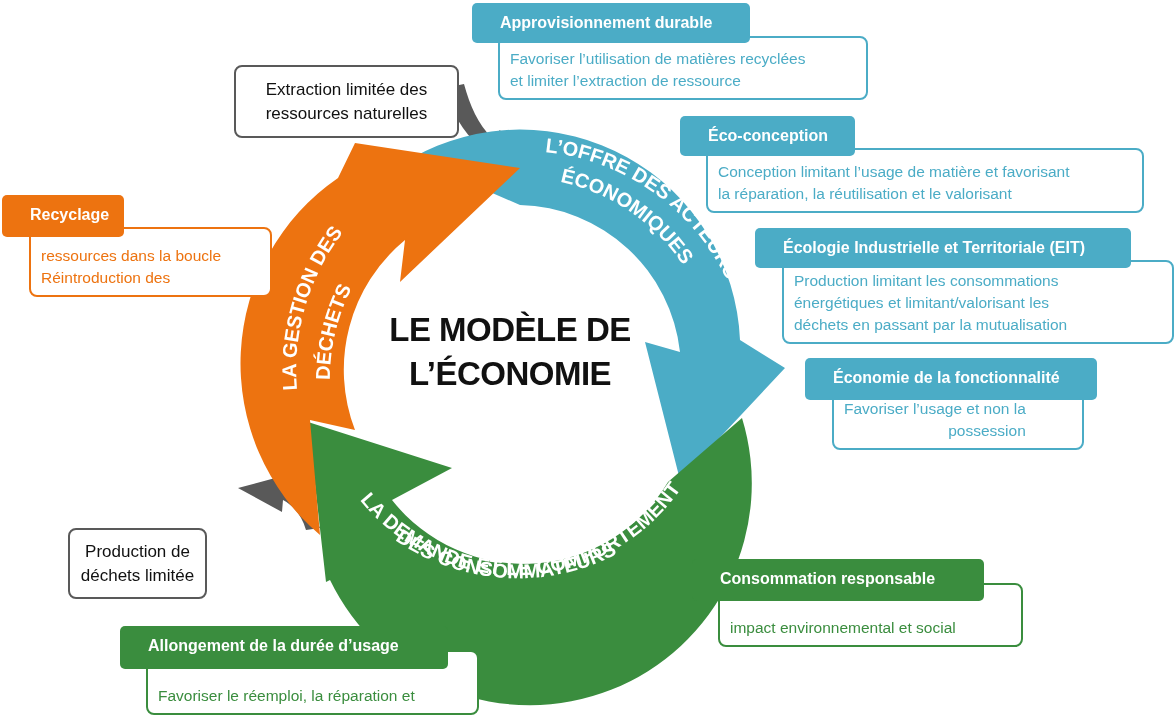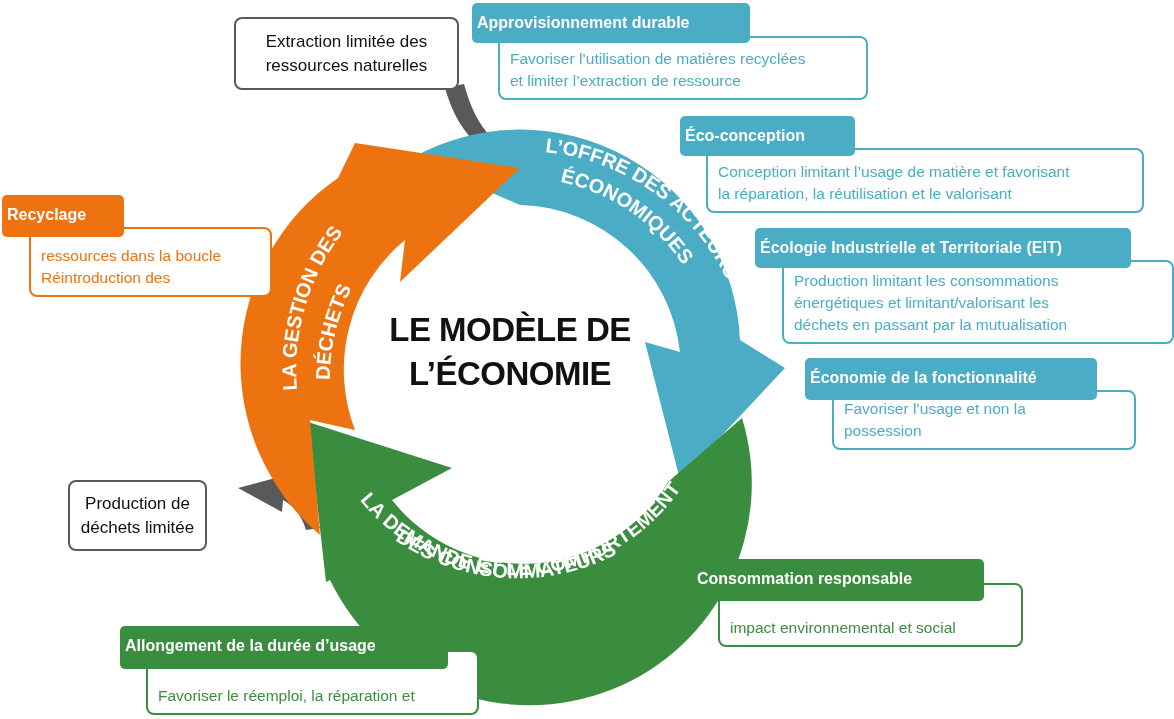--- a/index.html
+++ b/index.html
@@ -1,20 +1,20 @@
 <!DOCTYPE html>
 <html><head>
 <meta charset="utf-8">
 <style>
   html,body{margin:0;padding:0;background:#fff;}
   body{width:1174px;height:719px;position:relative;overflow:hidden;font-family:"Liberation Sans","DejaVu Sans",sans-serif;}
   svg#cycle{position:absolute;left:0;top:0;}
   .title{position:absolute;left:380px;top:308px;width:260px;text-align:center;font-weight:bold;font-size:33px;line-height:44px;color:#111;letter-spacing:-0.5px;}
-  .nbox{position:absolute;border:2px solid #595959;border-radius:8px;background:#fff;color:#111;font-size:17px;line-height:24px;text-align:center;display:flex;align-items:center;justify-content:center;box-sizing:border-box;}
-  .tag{position:absolute;border-radius:5px;color:#fff;font-weight:bold;font-size:16px;line-height:20px;padding:10px 5px;box-sizing:border-box;white-space:nowrap;z-index:2;}
+  .nbox{position:absolute;border:2px solid #595959;border-radius:8px;background:#fff;color:#111;font-size:17px;line-height:24px;text-align:center;display:flex;align-items:center;justify-content:center;box-sizing:border-box;margin-top:48px;}
+  .tag{position:absolute;border-radius:5px;color:#fff;font-weight:bold;font-size:16px;line-height:20px;padding:10px 28px;box-sizing:border-box;white-space:nowrap;z-index:2;}
   .desc{position:absolute;border:2px solid;border-radius:8px;background:#fff;font-size:15.5px;line-height:22px;box-sizing:border-box;padding:0 10px 0 10px;display:flex;align-items:flex-end;padding-bottom:6px;z-index:1;}
   .blue .tag,.tag.blue{background:#4bacc6;}
   .desc.blue{border-color:#4bacc6;color:#4bacc6;}
   .tag.orange{background:#ed7310;}
   .desc.orange{border-color:#ed7310;color:#ed7310;}
   .tag.green{background:#3a8d3e;margin-top:8px;}
   .desc.green{border-color:#3a8d3e;color:#3a8d3e;}
   .arctext{font-weight:bold;fill:#fff;font-size:20px;font-family:"Liberation Sans","DejaVu Sans",sans-serif;}
 </style>
 </head>
@@ -81,21 +81,21 @@
 <div class="tag blue" style="left:755px;top:228px;width:376px;height:40px;">Écologie Industrielle et Territoriale (EIT)</div>
 <div class="desc blue" style="left:782px;top:260px;width:392px;height:84px;">
   <div>
       <div>Production limitant les consommations</div>
       <div>énergétiques et limitant/valorisant les</div>
       <div>déchets en passant par la mutualisation</div>
     </div>
 </div>
 
 <div class="tag blue" style="left:805px;top:358px;width:292px;height:42px;">Économie de la fonctionnalité</div>
-<div class="desc blue" style="left:832px;top:390px;width:304px;height:60px;">
+<div class="desc blue" style="left:832px;top:390px;width:252px;height:60px;text-align:right;">
   <div>
       <div>Favoriser l’usage et non la</div>
       <div>possession</div>
     </div>
 </div>
 
 <div class="tag green" style="left:692px;top:551px;width:292px;height:42px;">Consommation responsable</div>
 <div class="desc green" style="left:718px;top:583px;width:305px;height:64px;">
   <div>
       <div>impact environnemental et social</div>

